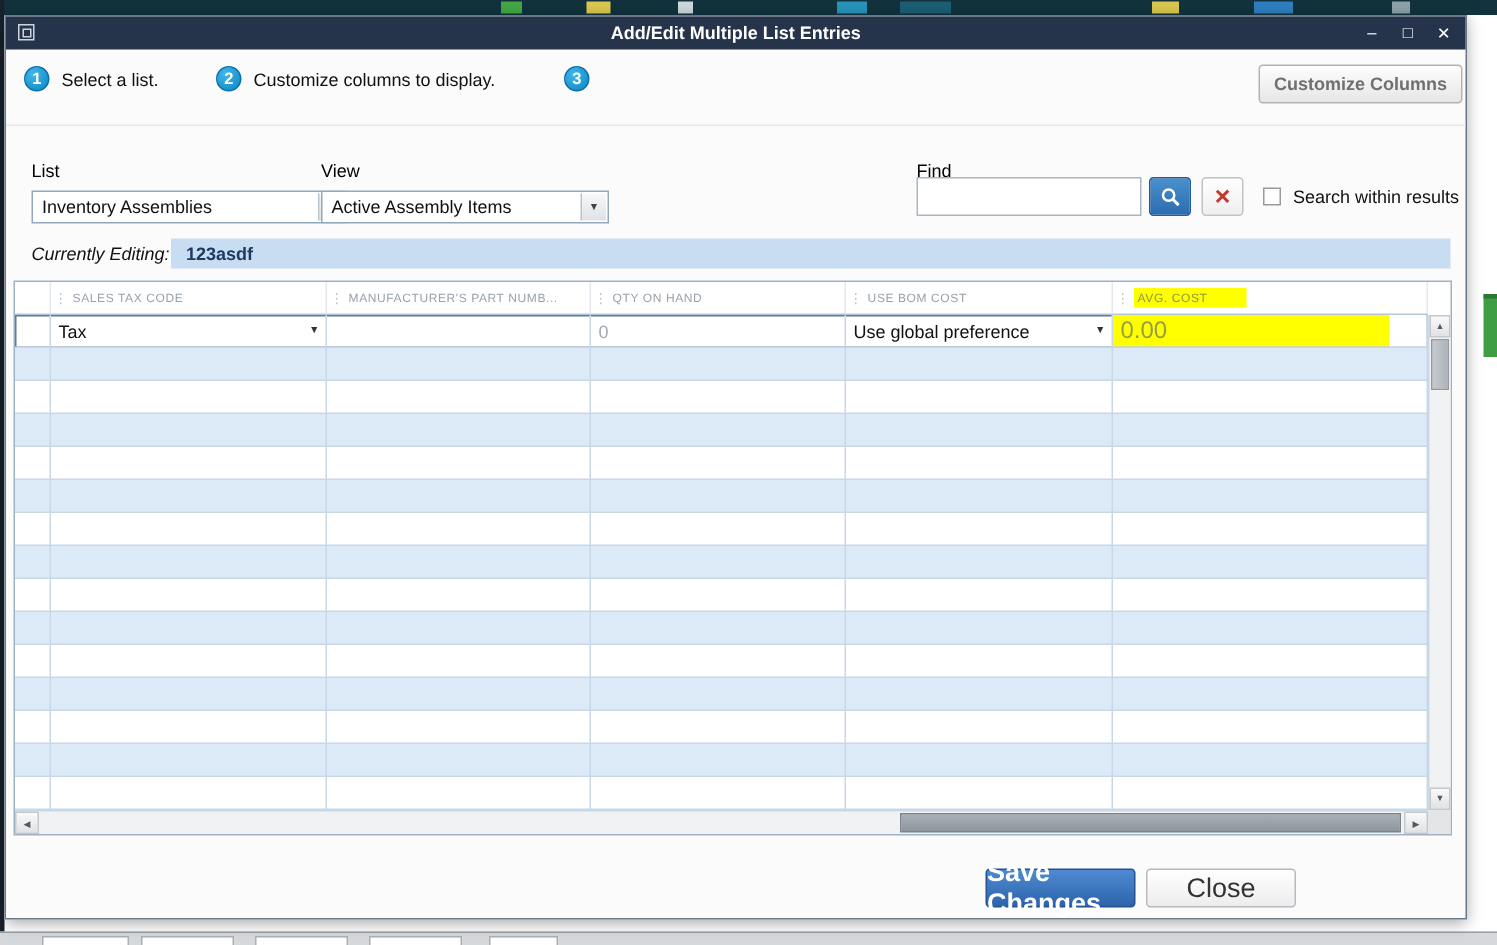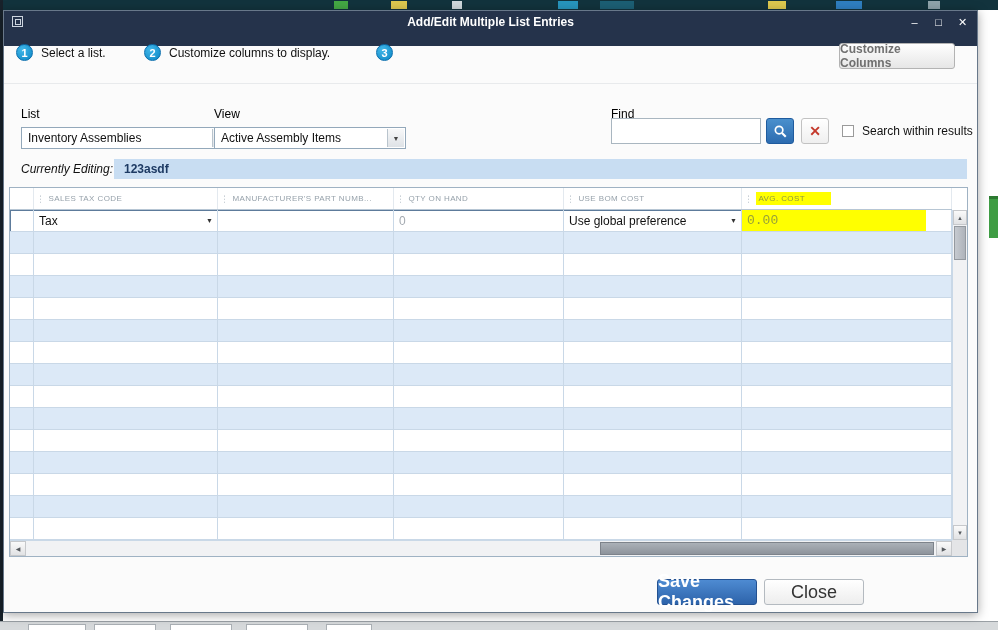--- a/index.html
+++ b/index.html
@@ -17,40 +17,40 @@
   .bfrag { position:absolute; top:2px; height:7px; background:#ffffff; border:1px solid #aab0b5; box-sizing:border-box; }
   .right-sliver { position:absolute; left:989px; top:196px; width:9px; height:42px; background:#3f9d44; border-top:3px solid #2c7a31; box-sizing:border-box; }
 
   
   .window {
     position:absolute; left:3px; top:10px; width:975px; height:603px;
     background:#fbfbfb; border:1px solid #68788a; box-sizing:border-box;
     box-shadow:0 2px 10px rgba(0,0,0,.35);
   }
 
-  .titlebar { position:absolute; left:0; top:0; right:0; height:35px; background:#25334b; }
+  .titlebar { position:absolute; left:0; top:0; right:0; height:22px; background:#25334b; }
   .title { position:absolute; left:0; right:0; top:0; height:22px; line-height:22px; text-align:center; color:#ffffff; font-size:12px; font-weight:600; }
   .win-icon { position:absolute; left:8px; top:5px; width:11px; height:11px; border:1px solid #cdd5df; box-sizing:border-box; }
   .win-icon::after { content:""; position:absolute; left:2px; top:2px; width:4px; height:4px; border:1px solid #cdd5df; }
   .win-controls { position:absolute; right:8px; top:0; height:22px; display:flex; align-items:center; gap:11px; }
   .wc { color:#ffffff; font-size:11px; width:13px; text-align:center; cursor:default; }
 
   
   .steps-row { position:absolute; left:0; top:22px; right:0; height:50px; border-bottom:1px solid #e8eaec; }
   .step { position:absolute; top:11px; display:flex; align-items:center; gap:8px; }
   .badge {
     width:17px; height:17px; border-radius:50%; flex:none;
     background:radial-gradient(circle at 35% 30%, #41b7e9, #0c86c4);
     border:1px solid #0a6fae; box-sizing:border-box;
     color:#ffffff; font-size:11px; font-weight:bold;
     display:flex; align-items:center; justify-content:center;
   }
   .step-label { font-size:12px; color:#111; white-space:nowrap; }
   .btn-customize {
-    position:absolute; left:835px; top:10px; width:116px; height:26px;
+    position:absolute; left:835px; top:10px; width:136px; height:26px;
     background:linear-gradient(#fefefe,#e6e6e6); border:1px solid #b3b3b3; border-radius:3px;
     font-size:12px; font-weight:bold; color:#707070;
     display:flex; align-items:center; justify-content:center; box-sizing:border-box;
   }
 
   
   .field-label { position:absolute; font-size:12px; color:#000; }
   .combo {
     position:absolute; height:22px; background:#ffffff; border:1px solid #93a8ba; box-sizing:border-box;
     font-size:12px; display:flex; align-items:center; padding-left:6px; white-space:nowrap; overflow:hidden;
@@ -102,21 +102,21 @@
   .tbody { position:absolute; left:0; top:22px; width:942px; height:330px; overflow:hidden; }
   .tr { display:flex; height:22px; background:#ffffff; }
   .tr.alt { background:#dce9f7; }
   .td {
     box-sizing:border-box; border-right:1px solid #c9d8e7; border-bottom:1px solid #c9d8e7;
     font-size:12px; display:flex; align-items:center; padding-left:5px;
     position:relative; overflow:hidden; white-space:nowrap;
   }
   .tr.editing { box-shadow:inset 0 0 0 1px #5d7b9b; }
   .dim { color:#a3a9b0; }
-  .yellow { background:linear-gradient(90deg,#ffff00 0%,#ffff00 88%,#ffffff 88%); color:#97a03a; font-size:13px;font-family:Liberation Mono, monospace; }
+  .yellow { background:linear-gradient(90deg,#ffff00 0%,#ffff00 88%,#ffffff 88%); color:#97a03a; font-size:16px; }
   .cell-dd { position:absolute; right:4px; font-size:7px; color:#333; }
 
   .vscroll { position:absolute; left:942px; top:22px; width:15px; height:330px; background:#f1f2f4; border-left:1px solid #c9d8e7; box-sizing:border-box; }
   .sb-btn {
     position:absolute; background:linear-gradient(#fafafa,#e1e2e4); border:1px solid #c6c8cb; box-sizing:border-box;
     font-size:6px; color:#55595e; display:flex; align-items:center; justify-content:center;
   }
   .sb-up { left:0; top:0; width:14px; height:15px; }
   .sb-down { left:0; bottom:0; width:14px; height:15px; }
   .vthumb { position:absolute; left:1px; top:16px; width:12px; height:34px; background:linear-gradient(90deg,#c6cad0,#aeb3ba); border:1px solid #94999f; box-sizing:border-box; }

